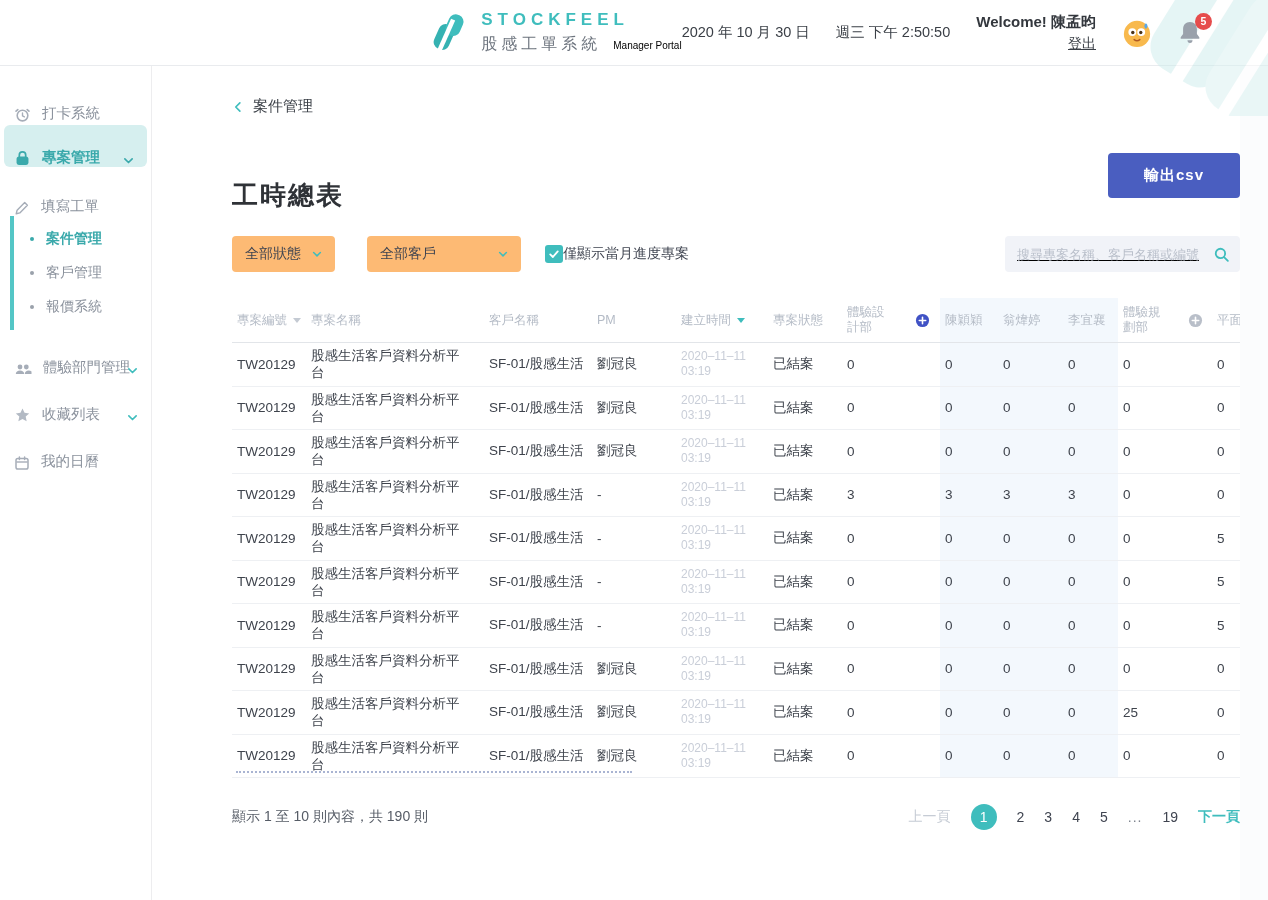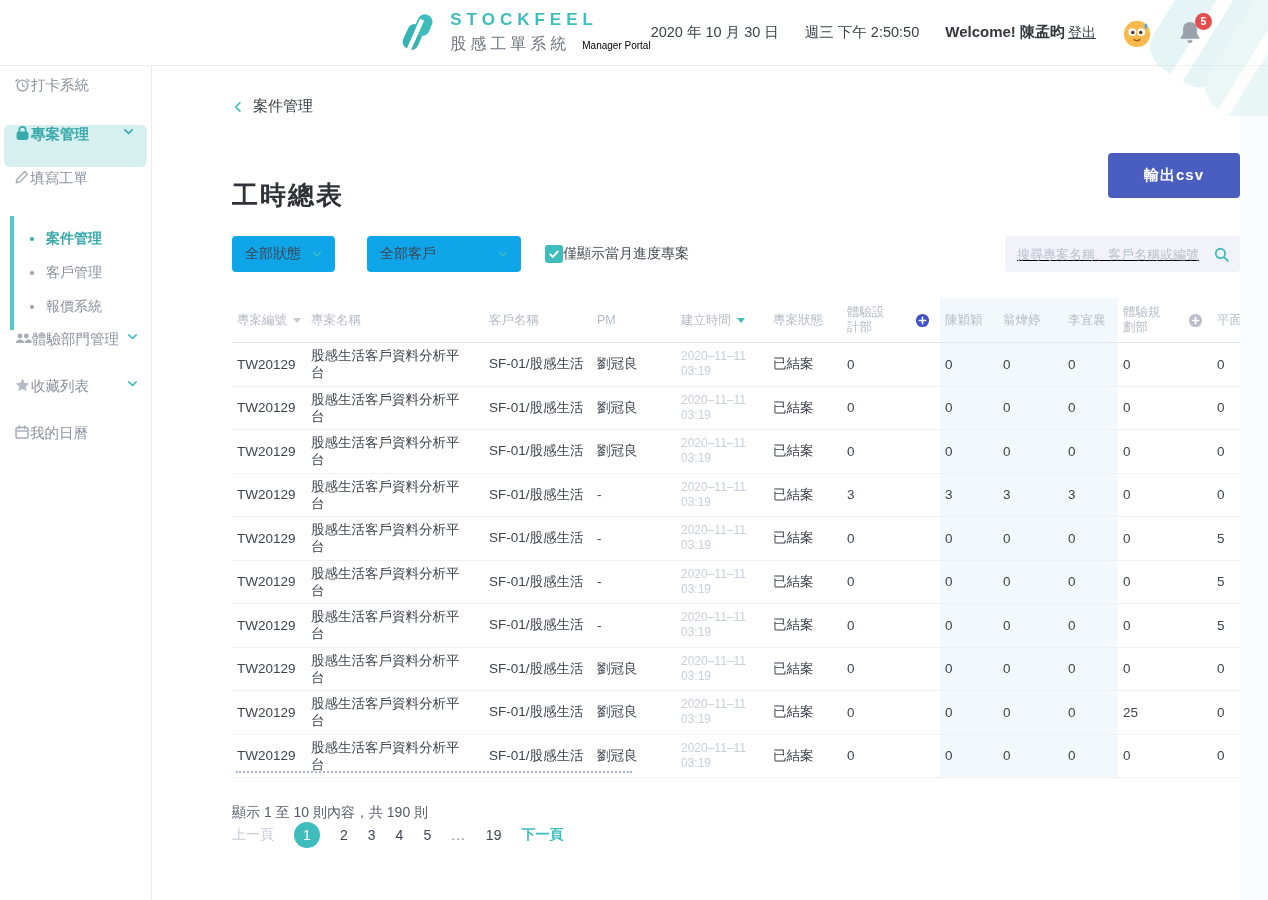--- a/index.html
+++ b/index.html
@@ -11,33 +11,33 @@
             border-bottom:1px solid #e9ebee; z-index:6; display:flex; align-items:center;
             justify-content:flex-end; padding:0 64px 0 14px; }
   .deco { position:absolute; right:-26px; top:-34px; width:220px; height:150px; pointer-events:none; z-index:0; }
   .brand { display:flex; align-items:center; gap:10px; position:relative; z-index:2; }
   .brand-text .line1 { color:#3fbdbd; font-size:17px; font-weight:700; letter-spacing:5px; }
   .brand-text .line2 { display:flex; align-items:baseline; gap:12px; margin-top:4px; }
   .brand-sub { color:#6d747e; font-size:16px; letter-spacing:4px; }
   .brand-portal { color:#000000; font-size:10px; }
   .topbar-right { display:flex; align-items:center; gap:26px; position:relative; z-index:2; }
   .top-date, .top-time { color:#3a3f46; font-size:14.5px; white-space:nowrap; }
-  .welcome-block { display:flex; flex-direction:row; align-items:flex-end; gap:3px; }
+  .welcome-block { display:flex; flex-direction:column; align-items:flex-end; gap:3px; }
   .welcome-line { color:#33373d; font-size:15px; font-weight:700; white-space:nowrap; }
   .logout { color:#3a3f46; font-size:14px; text-decoration:underline; cursor:pointer; }
   .avatar { width:30px; height:30px; }
   .bell-wrap { position:relative; width:26px; height:26px; }
   .badge { position:absolute; top:-7px; right:-8px; min-width:17px; height:17px; border-radius:9px;
            background:#e64c4c; color:#fff; font-size:10.5px; font-weight:700; display:flex;
            align-items:center; justify-content:center; padding:0 4px; }
 
   
   .sidebar { position:absolute; top:66px; left:0; width:152px; bottom:0; background:#fff;
              border-right:1px solid #ededef; z-index:5; padding-top:10px; }
-  .side-item { display:flex; align-items:flex-start; height:47px; padding-left:14px; 
+  .side-item { display:flex; align-items:flex-end; height:47px; padding-left:14px; gap:11px;
                color:#8a919c; font-size:14.5px; cursor:pointer; position:relative; }
   .side-item .chev { position:absolute; right:12px; }
   .side-item.active { height:42px; margin:2px 4px; padding-left:10px; background:#d6efef;
                       border-radius:6px; color:#3aa9ab; font-weight:700; }
   .submenu { border-left:4px solid #54c6c6; margin-left:10px; padding:6px 0; }
   .sub-item { display:flex; align-items:center; height:34px; padding-left:16px; gap:12px;
               color:#8a919c; font-size:14px; cursor:pointer; }
   .sub-item .dot { width:4px; height:4px; border-radius:50%; background:#9aa1ab; }
   .sub-item.active { color:#3aa9ab; font-weight:700; }
   .sub-item.active .dot { background:#3aa9ab; }
@@ -46,21 +46,21 @@
   .main { position:absolute; top:66px; left:152px; width:1088px; bottom:0; background:#fff;
           padding:31px 0 0 80px; z-index:1; }
   .breadcrumb { display:flex; align-items:center; gap:9px; cursor:pointer; }
   .breadcrumb-label { color:#3a3f46; font-size:15px; }
   .title-row { display:flex; align-items:center; justify-content:space-between; margin-top:22px; width:1008px; }
   .page-title { color:#2f3237; font-size:26px; font-weight:700; letter-spacing:2px;margin-top:40px; }
   .export-btn { width:132px; height:45px; background:#4a5ec0; border:none; border-radius:4px;
                 color:#fff; font-size:15px; font-weight:700; cursor:pointer;
                 font-family:inherit; letter-spacing:1px; }
   .filter-row { display:flex; align-items:center; margin-top:23px; width:1008px; }
-  .dropdown { height:36px; background:#0ea5e9; border-radius:4px; display:flex; align-items:center;
+  .dropdown { height:36px; background:#fdba74; border-radius:4px; display:flex; align-items:center;
               justify-content:space-between; padding:0 12px 0 13px; cursor:pointer;font-family:Liberation Mono, monospace; }
   .dd-status { width:103px; margin-right:32px; }
   .dd-client { width:154px; margin-right:24px; }
   .dropdown span { color:#3f4450; font-size:14px; }
   .checkbox-group { display:flex; align-items:center; }
   .checkbox { width:18px; height:18px; background:#3fbdbd; border-radius:3px; display:flex;
               align-items:center; justify-content:center; cursor:pointer; }
   .checkbox-label { color:#3f4450; font-size:14px; }
   .search-box { margin-left:auto; width:235px; height:36px; background:#f1f3f8; border-radius:4px;
                 display:flex; align-items:center; padding:0 10px 0 12px;text-decoration:underline; }
@@ -84,21 +84,21 @@
   .datecell { flex-direction:column; align-items:flex-start; justify-content:center;
               color:#c9ced8; font-size:12px; line-height:15px; }
   .tri { width:0; height:0; border-left:4px solid transparent; border-right:4px solid transparent;
          border-top:5px solid #c4cad3; }
   .tri.sort-active { border-top-color:#3fbdbd; }
   .thplus { justify-content:center; padding-left:0; cursor:pointer; }
   .hscrollbar { position:absolute; left:4px; bottom:5px; width:396px; height:0;
                 border-top:2px dotted #a9b4d2; cursor:grab; }
 
   
-  .pag-row { display:flex; align-items:flex-start; justify-content:space-between; width:1008px; margin-top:26px;flex-direction:column; }
+  .pag-row { display:flex; align-items:center; justify-content:space-between; width:1008px; margin-top:26px; }
   .pag-info { color:#565c66; font-size:14px; }
   .pagination { display:flex; align-items:center; gap:20px; }
   .pag-prev { color:#c6ccd5; font-size:14px; }
   .page-num { color:#3f4450; font-size:14px; cursor:pointer; }
   .page-num.active { width:26px; height:26px; border-radius:50%; background:#3fbdbd; color:#fff;
                      display:flex; align-items:center; justify-content:center; cursor:default; }
   .page-num.ellipsis { color:#7d838d; cursor:default; letter-spacing:1px; }
   .pag-next { color:#3fbdbd; font-size:14px; font-weight:700; cursor:pointer; }
 
   svg { display:block; }

